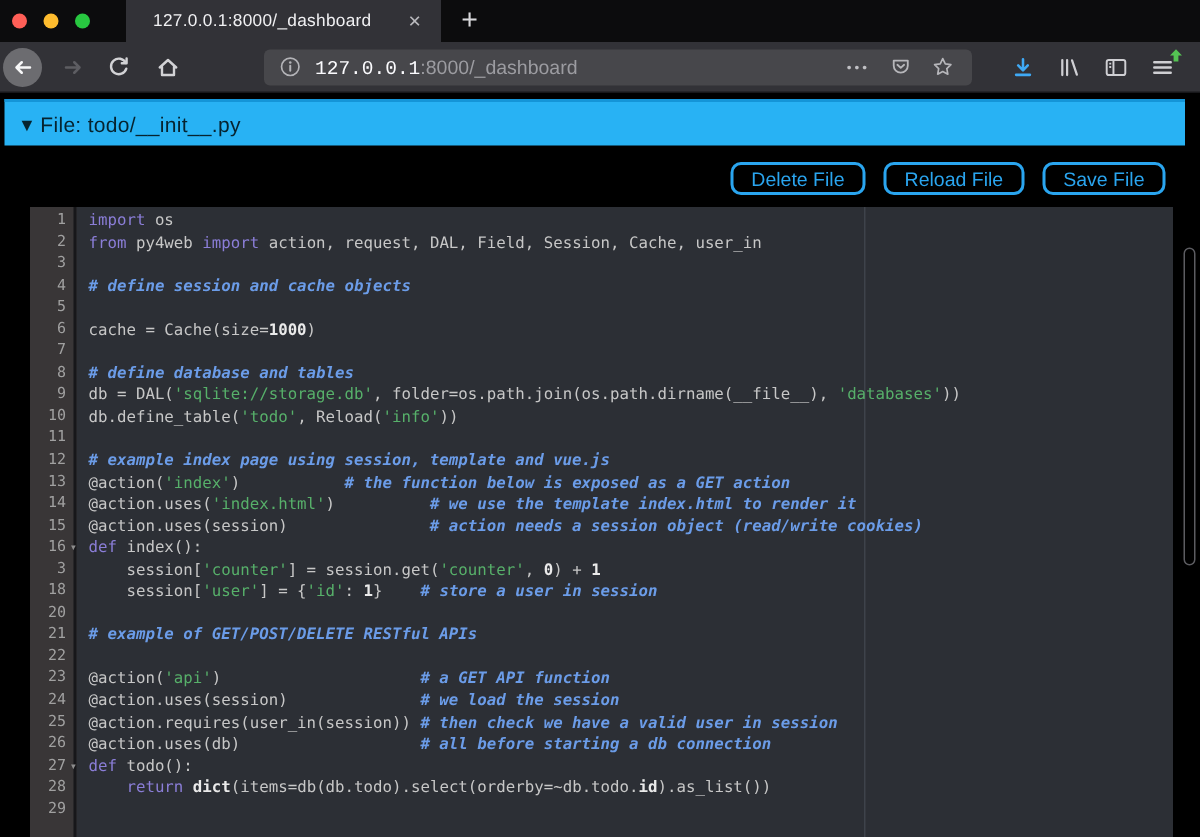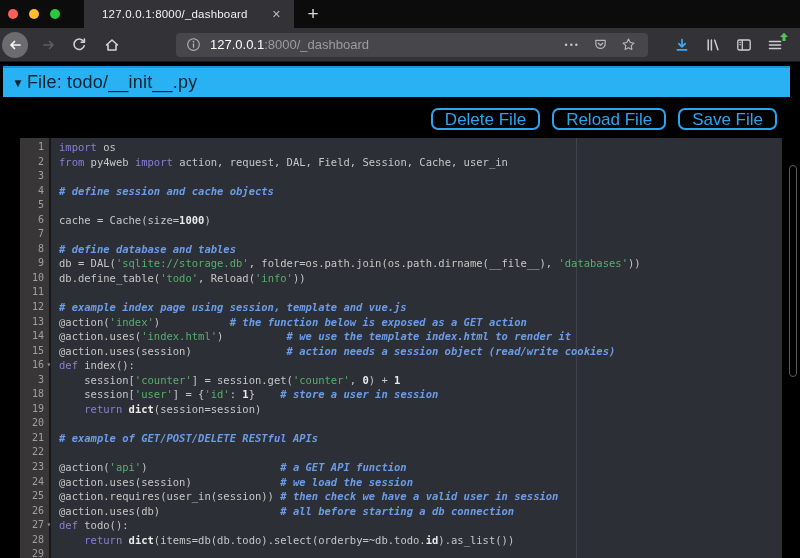--- a/index.html
+++ b/index.html
@@ -24,40 +24,40 @@
   .navbtn { display:flex; align-items:center; justify-content:center; color:#d2d2d5; }
   .back  { width:26px; height:26px; border-radius:50%; background:#6c6c70; color:#f7f7f8; margin-left:2px; }
   .fwd   { width:24px; height:24px; margin-left:9px; color:#5d5d62; }
   .reload{ width:24px; height:24px; margin-left:6px; }
   .home  { width:24px; height:24px; margin-left:9px; }
 
   .urlbar { position:relative; margin-left:52px; width:472px; height:24px; background:#47474b;
             border-radius:4px; display:flex; align-items:center; padding:0 12px 0 10px; }
   .urlinfo { color:#b3b3b7; display:flex; align-items:center; margin-right:9px; }
   .urltext { flex:1; font-size:13px; color:#9c9ca1; white-space:nowrap; overflow:hidden; }
-  .urltext .domain { color:#fbfbfe; }
+  .urltext .domain { color:#fbfbfe;font-family:Liberation Mono, monospace; }
   .urlactions { display:flex; align-items:center; gap:13px; color:#b6b6ba; }
   .dots { font-size:9px; letter-spacing:2px; color:#c0c0c4; }
 
   .toolicons { display:flex; align-items:center; margin-left:22px; gap:7px; color:#cfcfd3; }
   .toolbtn { width:24px; height:24px; display:flex; align-items:center; justify-content:center; position:relative; }
   .dl { color:#3fa9f5; }
   .badge { position:absolute; top:-1px; right:-2px; }
 
   
   .content { position:absolute; top:62px; left:0; width:800px; height:496px; background:#000; }
 
   .filebar { position:absolute; top:4px; left:3px; width:787px; height:31px; background:#28b2f4;
              border-top:2px solid #1495d8; display:flex; align-items:center; padding-left:9px; }
   .filebar .tri { font-size:12px; color:#06232f; margin-right:3px; }
-  .filebar .ftitle { font-size:18px; color:#06232f; letter-spacing:.2px; }
+  .filebar .ftitle { font-size:14px; color:#06232f; letter-spacing:.2px; }
 
   .btnrow { position:absolute; top:46px; right:23px; display:flex; gap:12px; }
   .fbtn { background:transparent; color:#2aa5ef; border:2px solid #2aa5ef; border-radius:7px;
-          font-family:"Liberation Sans",sans-serif; font-size:17px; padding:2px 12px; height:22px; line-height:16px; }
+          font-family:"Liberation Sans",sans-serif; font-size:13px; padding:2px 12px; height:22px; line-height:16px; }
 
   
   .editor { position:absolute; top:76px; left:20px; width:762px; height:420px; background:#2c2f35; overflow:hidden; }
   .gutter-bg { position:absolute; left:0; top:0; bottom:0; width:31px; background:#393637; border-right:2px solid #17171a; }
   .ruler { position:absolute; left:556px; top:0; bottom:0; width:1px; background:#3e434b; }
   .lines { position:absolute; left:0; top:2px; right:0; }
   .cl { display:flex; height:14.55px; line-height:14.55px;
         font-family:"DejaVu Sans Mono", monospace; font-size:10.5px; white-space:pre; }
   .ln { width:25px; flex:none; text-align:right; color:#a0a0a0; font-size:10px; padding-right:1px; position:relative; z-index:1; }
   .fold { width:8px; flex:none; color:#8d8d8d; font-size:8px; text-align:center; position:relative; z-index:1; }
@@ -197,21 +197,20 @@
           <div class="cl"><span class="ln">9</span><span class="fold"></span><span class="code"><span class="tk-p">db = DAL(</span><span class="tk-s">'sqlite://storage.db'</span><span class="tk-p">, folder=os.path.join(os.path.dirname(__file__), </span><span class="tk-s">'databases'</span><span class="tk-p">))</span></span></div>
           <div class="cl"><span class="ln">10</span><span class="fold"></span><span class="code"><span class="tk-p">db.define_table(</span><span class="tk-s">'todo'</span><span class="tk-p">, Reload(</span><span class="tk-s">'info'</span><span class="tk-p">))</span></span></div>
           <div class="cl"><span class="ln">11</span><span class="fold"></span><span class="code"></span></div>
           <div class="cl"><span class="ln">12</span><span class="fold"></span><span class="code"><span class="tk-c"># example index page using session, template and vue.js</span></span></div>
           <div class="cl"><span class="ln">13</span><span class="fold"></span><span class="code"><span class="tk-p">@action(</span><span class="tk-s">'index'</span><span class="tk-p">)           </span><span class="tk-c"># the function below is exposed as a GET action</span></span></div>
           <div class="cl"><span class="ln">14</span><span class="fold"></span><span class="code"><span class="tk-p">@action.uses(</span><span class="tk-s">'index.html'</span><span class="tk-p">)          </span><span class="tk-c"># we use the template index.html to render it</span></span></div>
           <div class="cl"><span class="ln">15</span><span class="fold"></span><span class="code"><span class="tk-p">@action.uses(session)               </span><span class="tk-c"># action needs a session object (read/write cookies)</span></span></div>
           <div class="cl"><span class="ln">16</span><span class="fold">▾</span><span class="code"><span class="tk-k">def</span><span class="tk-p"> index():</span></span></div>
           <div class="cl"><span class="ln">3</span><span class="fold"></span><span class="code"><span class="tk-p">    session[</span><span class="tk-s">'counter'</span><span class="tk-p">] = session.get(</span><span class="tk-s">'counter'</span><span class="tk-p">, </span><span class="tk-n">0</span><span class="tk-p">) + </span><span class="tk-n">1</span></span></div>
           <div class="cl"><span class="ln">18</span><span class="fold"></span><span class="code"><span class="tk-p">    session[</span><span class="tk-s">'user'</span><span class="tk-p">] = {</span><span class="tk-s">'id'</span><span class="tk-p">: </span><span class="tk-n">1</span><span class="tk-p">}    </span><span class="tk-c"># store a user in session</span></span></div>
-          <div class="cl"><span class="ln">19</span><span class="fold"></span><span class="code"><span class="tk-p">    </span><span class="tk-k">return</span><span class="tk-p"> </span><span class="tk-n">dict</span><span class="tk-p">(session=session)</span></span></div>
           <div class="cl"><span class="ln">20</span><span class="fold"></span><span class="code"></span></div>
           <div class="cl"><span class="ln">21</span><span class="fold"></span><span class="code"><span class="tk-c"># example of GET/POST/DELETE RESTful APIs</span></span></div>
           <div class="cl"><span class="ln">22</span><span class="fold"></span><span class="code"></span></div>
           <div class="cl"><span class="ln">23</span><span class="fold"></span><span class="code"><span class="tk-p">@action(</span><span class="tk-s">'api'</span><span class="tk-p">)                     </span><span class="tk-c"># a GET API function</span></span></div>
           <div class="cl"><span class="ln">24</span><span class="fold"></span><span class="code"><span class="tk-p">@action.uses(session)              </span><span class="tk-c"># we load the session</span></span></div>
           <div class="cl"><span class="ln">25</span><span class="fold"></span><span class="code"><span class="tk-p">@action.requires(user_in(session)) </span><span class="tk-c"># then check we have a valid user in session</span></span></div>
           <div class="cl"><span class="ln">26</span><span class="fold"></span><span class="code"><span class="tk-p">@action.uses(db)                   </span><span class="tk-c"># all before starting a db connection</span></span></div>
           <div class="cl"><span class="ln">27</span><span class="fold">▾</span><span class="code"><span class="tk-k">def</span><span class="tk-p"> todo():</span></span></div>
           <div class="cl"><span class="ln">28</span><span class="fold"></span><span class="code"><span class="tk-p">    </span><span class="tk-k">return</span><span class="tk-p"> </span><span class="tk-n">dict</span><span class="tk-p">(items=db(db.todo).select(orderby=~db.todo.</span><span class="tk-n">id</span><span class="tk-p">).as_list())</span></span></div>
           <div class="cl"><span class="ln">29</span><span class="fold"></span><span class="code"></span></div>

